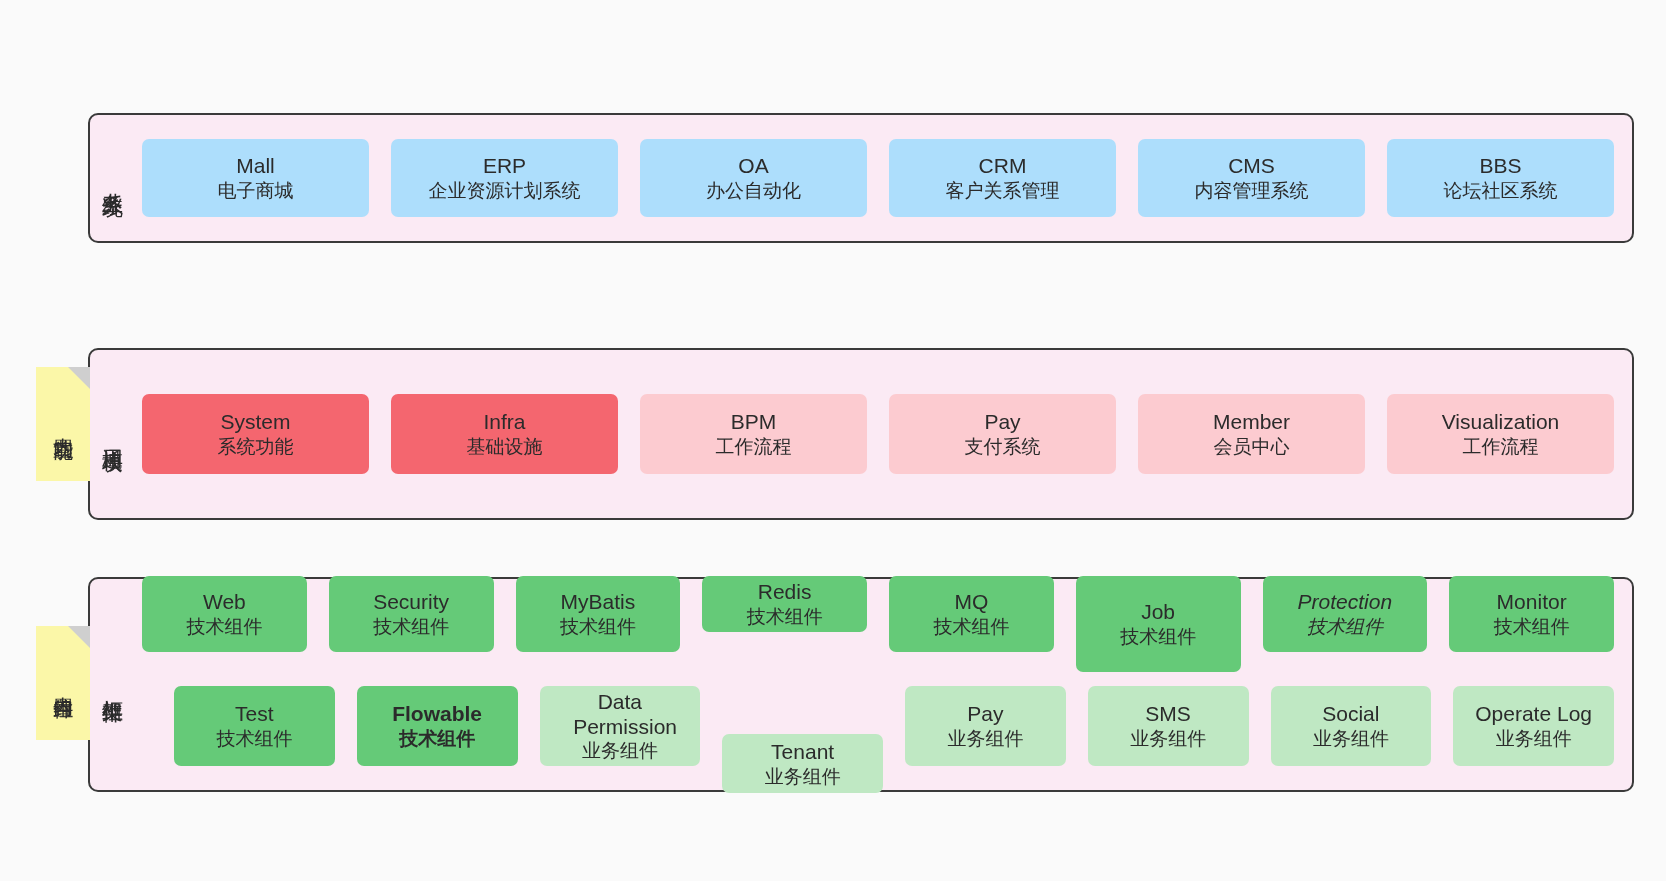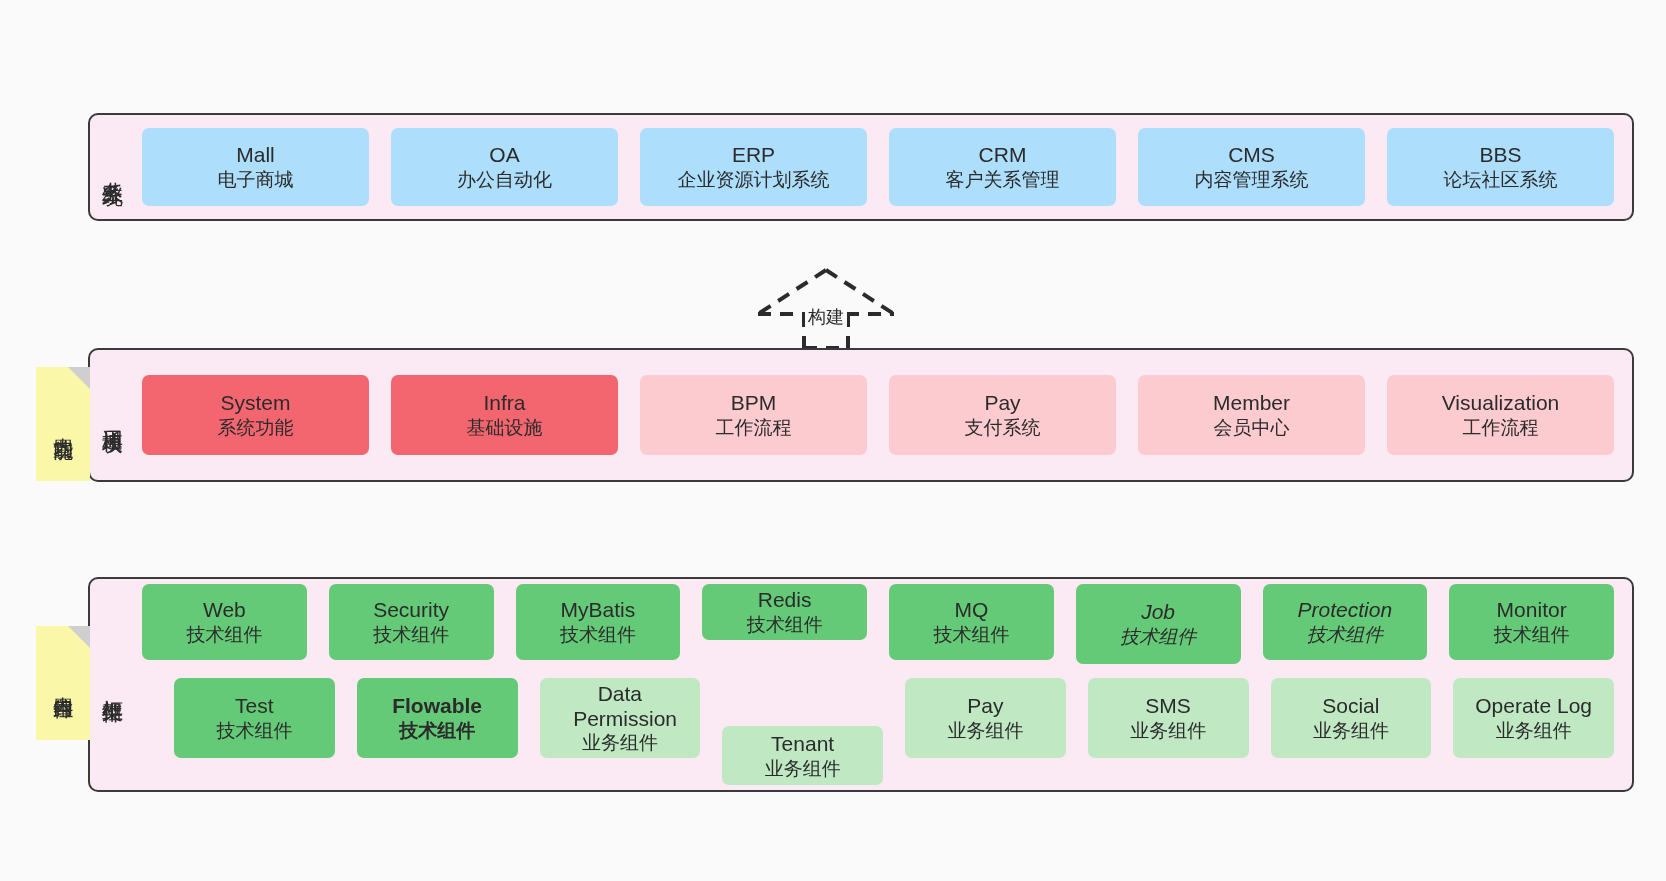--- a/index.html
+++ b/index.html
@@ -108,70 +108,59 @@
     background: #fafafa;
     padding: 0 3px;
     white-space: nowrap;
   }
 </style>
 </head>
 <body>
 
 <div id="canvas">
 
-  <div class="layer" id="layer-business" style="left:88px; top:113px; width:1546px; height:108px;">
+  <div class="layer" id="layer-business" style="left:88px; top:113px; width:1546px; height:130px;">
     <div class="layer-title">业务系统</div>
     <div class="layer-body">
       <div class="row">
         <div class="node c-blue" style="height:78px;">
           <span class="t1">Mall</span>
           <span class="t2">电子商城</span>
         </div>
         <div class="node c-blue" style="height:78px;">
+          <span class="t1">ERP</span>
+          <span class="t2">企业资源计划系统</span>
+        </div>
+        <div class="node c-blue" style="height:78px;">
           <span class="t1">OA</span>
           <span class="t2">办公自动化</span>
         </div>
         <div class="node c-blue" style="height:78px;">
-          <span class="t1">ERP</span>
-          <span class="t2">企业资源计划系统</span>
-        </div>
-        <div class="node c-blue" style="height:78px;">
           <span class="t1">CRM</span>
           <span class="t2">客户关系管理</span>
         </div>
         <div class="node c-blue" style="height:78px;">
           <span class="t1">CMS</span>
           <span class="t2">内容管理系统</span>
         </div>
         <div class="node c-blue" style="height:78px;">
           <span class="t1">BBS</span>
           <span class="t2">论坛社区系统</span>
         </div>
       </div>
     </div>
   </div>
 
-  <div class="arrow" style="left:756px; top:264px; width:140px; height:86px;">
-    <svg width="140" height="86" viewBox="0 0 140 86">
-      <path d="M 70 6 L 138 50" fill="none" stroke="#2b2b2b" stroke-width="4" stroke-dasharray="13 9"></path>
-      <path d="M 70 6 L 2 50" fill="none" stroke="#2b2b2b" stroke-width="4" stroke-dasharray="13 9"></path>
-      <path d="M 2 50 L 138 50" fill="none" stroke="#2b2b2b" stroke-width="4" stroke-dasharray="13 9"></path>
-      <path d="M 48 50 L 48 84" fill="none" stroke="#2b2b2b" stroke-width="4" stroke-dasharray="13 9"></path>
-      <path d="M 92 50 L 92 84" fill="none" stroke="#2b2b2b" stroke-width="4" stroke-dasharray="13 9"></path>
-      <path d="M 48 84 L 92 84" fill="none" stroke="#2b2b2b" stroke-width="4" stroke-dasharray="13 9"></path>
-    </svg>
-    <span class="alabel" style="top:41px; left:70px;">构建</span>
-  </div>
 
   <div class="note" style="left:36px; top:367px; width:54px; height:114px;">
     <span class="fold"></span>
     <span>内置功能</span>
   </div>
 
-  <div class="layer" id="layer-common" style="left:88px; top:348px; width:1546px; height:134px;">
+  <div class="layer" id="layer-common" style="left:88px; top:348px; width:1546px; height:172px;">
     <div class="layer-title">通用模块</div>
     <div class="layer-body">
       <div class="row">
         <div class="node c-red" style="height:80px;">
           <span class="t1">System</span>
           <span class="t2">系统功能</span>
         </div>
         <div class="node c-red" style="height:80px;">
           <span class="t1">Infra</span>
           <span class="t2">基础设施</span>
@@ -220,21 +209,21 @@
           <span class="t2">技术组件</span>
         </div>
         <div class="node c-green" style="height:56px;">
           <span class="t1">Redis</span>
           <span class="t2">技术组件</span>
         </div>
         <div class="node c-green" style="height:76px;">
           <span class="t1">MQ</span>
           <span class="t2">技术组件</span>
         </div>
-        <div class="node c-green" style="height:80px;font-style:italic;">
+        <div class="node c-green" style="height:96px;">
           <span class="t1">Job</span>
           <span class="t2">技术组件</span>
         </div>
         <div class="node c-green" style="height:76px;font-style:italic;">
           <span class="t1">Protection</span>
           <span class="t2">技术组件</span>
         </div>
         <div class="node c-green" style="height:76px;">
           <span class="t1">Monitor</span>
           <span class="t2">技术组件</span>

